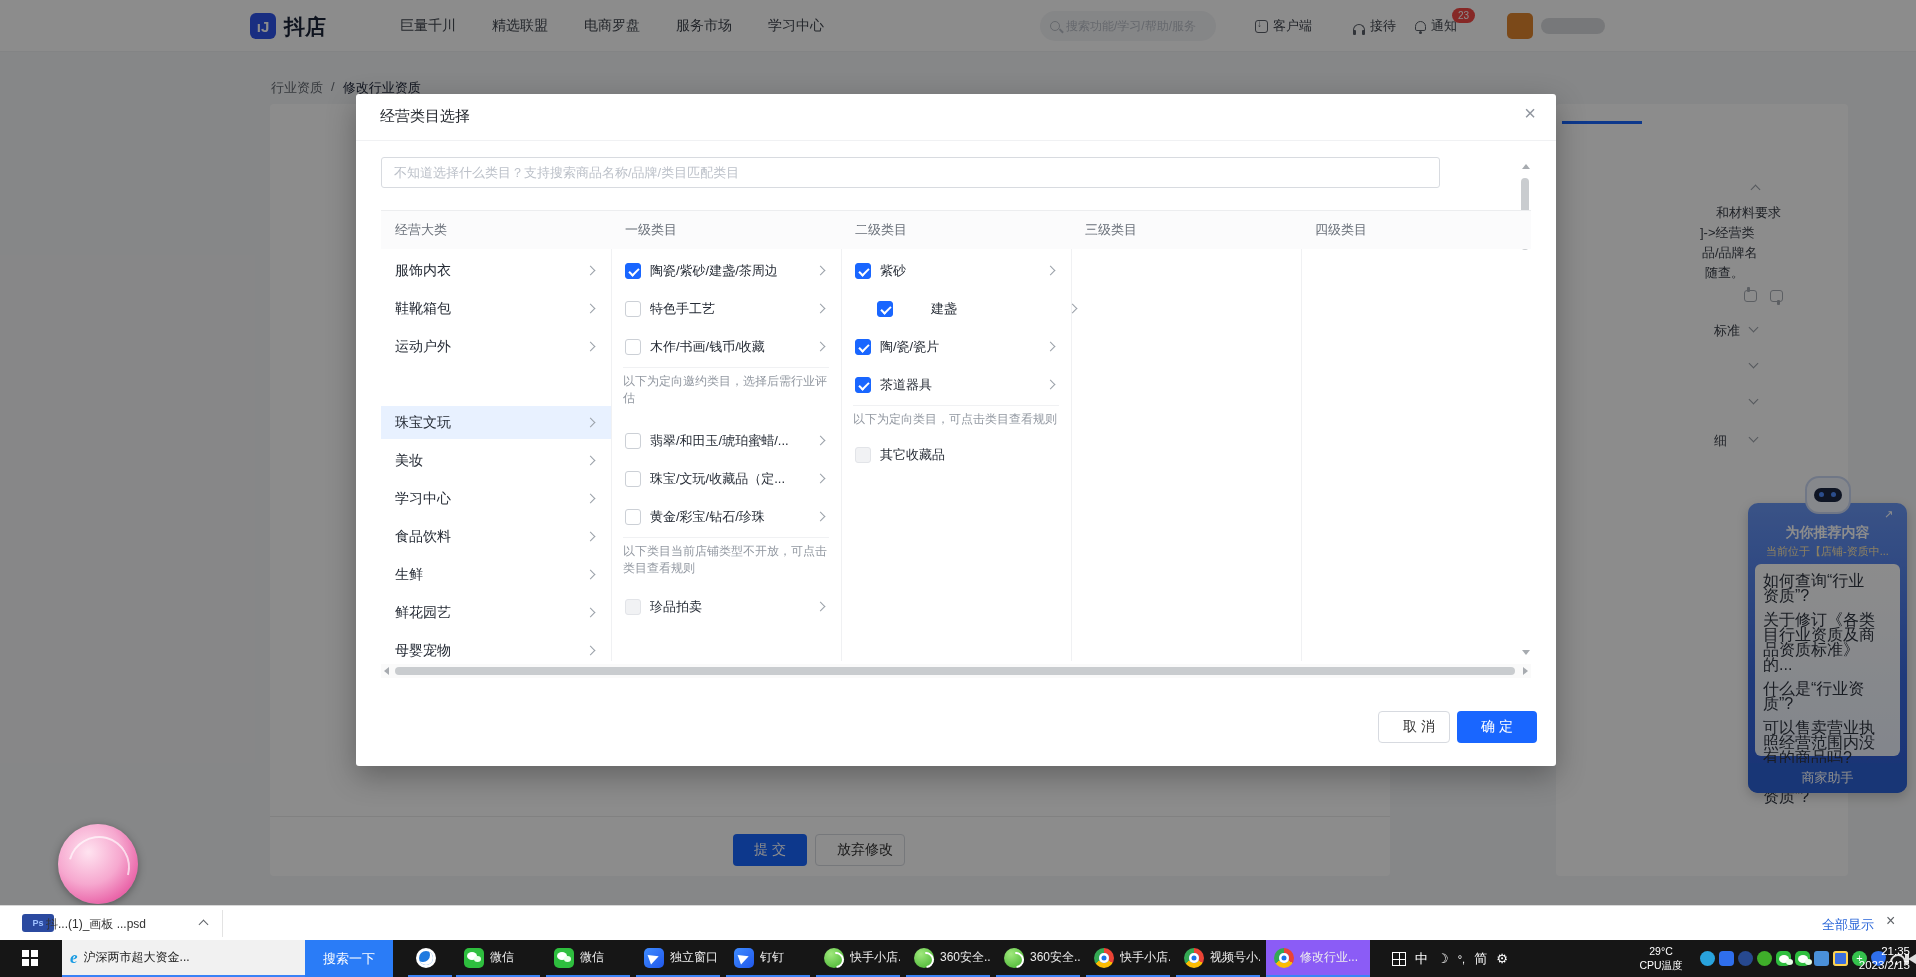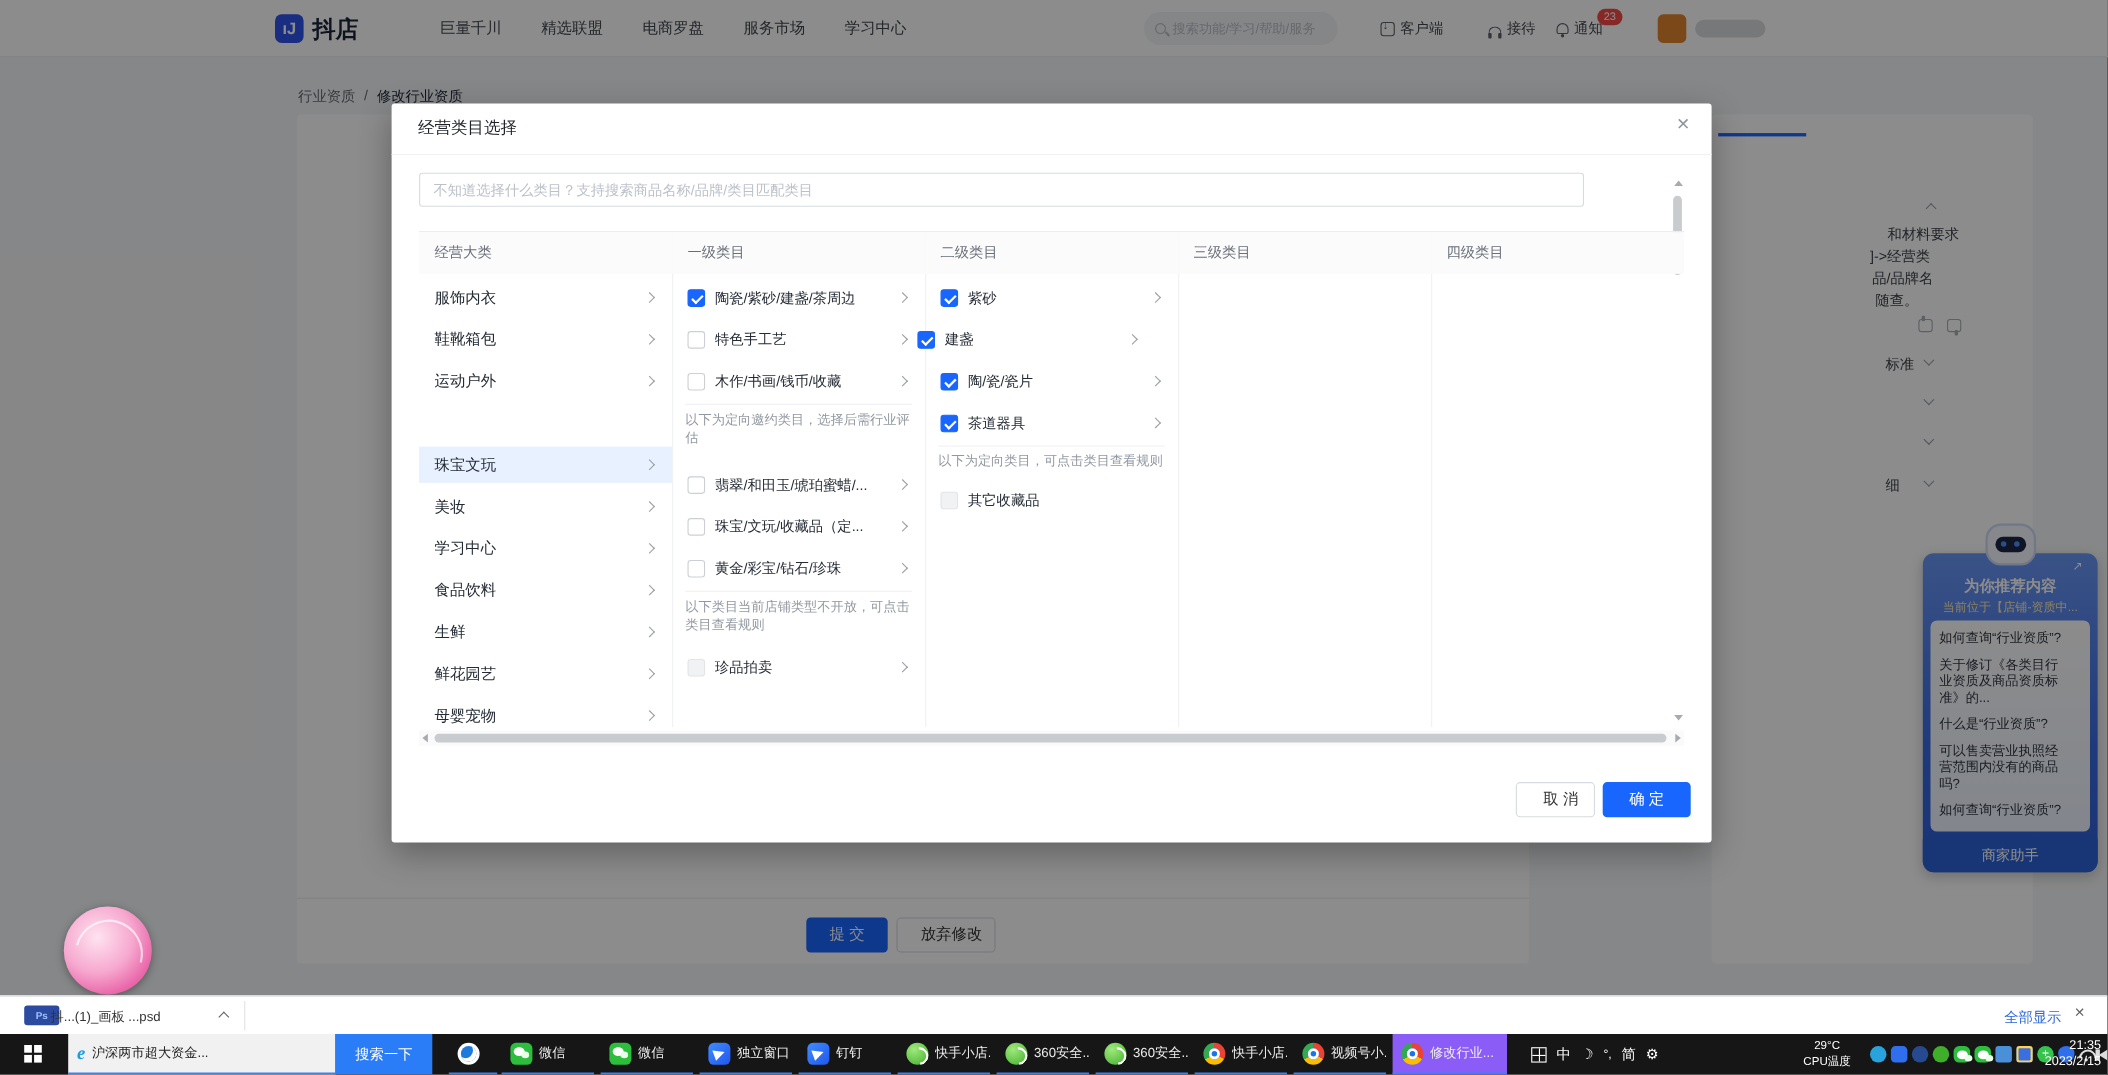--- a/index.html
+++ b/index.html
@@ -33,21 +33,21 @@
   .faqline{position:absolute;font-size:13px;color:#3c414a;}
   .cv{display:inline-block;width:7px;height:7px;border-top:1.5px solid #9aa0a8;border-right:1.5px solid #9aa0a8;transform:rotate(135deg);}
   .cv.up{transform:rotate(-45deg);}
   .thumb-ic{position:absolute;width:13px;height:12px;border:1.5px solid #a8adb5;border-radius:3px;}
   .thumb-ic::after{content:"";position:absolute;left:2px;top:-4px;width:3px;height:5px;background:#a8adb5;border-radius:1px;}
   
   .asst-card{position:absolute;left:1748px;top:503px;width:159px;height:290px;border-radius:10px;background:linear-gradient(180deg,#6a97f5 0%,#3a6ae0 60%,#2e5ed6 100%);box-shadow:0 4px 12px rgba(0,0,0,.2);}
   .robot{position:absolute;left:1805px;top:476px;width:46px;height:38px;background:#f4f7ff;border-radius:14px;border:2px solid #cdd9f5;}
   .robot::before{content:"";position:absolute;left:7px;top:10px;width:28px;height:14px;background:#1d2742;border-radius:7px;}
   .robot::after{content:"";position:absolute;left:12px;top:14px;width:5px;height:5px;border-radius:50%;background:#4f8cff;box-shadow:12px 0 0 #4f8cff;}
-  .asst-q{font-size:12px;color:#2f3540;line-height:15px;margin:0 16px 9px 0;}
+  .asst-q{font-size:16px;color:#2f3540;line-height:15px;margin:0 16px 9px 0;}
   .asst-bar{position:absolute;left:1748px;top:763px;width:159px;height:30px;background:#2d63d8;border-radius:0 0 10px 10px;color:#fff;font-size:13px;display:flex;align-items:center;justify-content:center;font-family:Liberation Serif, serif;}
   
   .overlay{position:absolute;left:0;top:0;width:1916px;height:905px;background:rgba(0,0,0,0.45);}
   .modal{position:absolute;left:356px;top:94px;width:1200px;height:672px;background:#fff;border-radius:3px;box-shadow:0 10px 30px rgba(0,0,0,.3);}
   .m-title{position:absolute;left:24px;top:13px;font-size:15px;font-weight:500;color:#1f2329;}
   .m-close{position:absolute;right:20px;top:8px;font-size:20px;color:#8f959e;cursor:pointer;}
   .m-div{position:absolute;left:0;top:46px;width:1200px;border-top:1px solid #f0f1f3;}
   .m-input{position:absolute;left:25px;top:63px;width:1059px;height:31px;border:1px solid #d8dbe0;border-radius:3px;font-size:13px;color:#333;padding:0 12px;outline:none;}
   .m-input::placeholder{color:#bcc1c9;}
   .tbl{position:absolute;left:25px;top:116px;width:1150px;height:450px;border-top:1px solid #ecedef;}
@@ -294,21 +294,21 @@
         <span class="cb dis"></span>
         <span class="lbl2">珍品拍卖</span>
         <span class="cv cvr" style="transform:rotate(45deg);"></span>
       </div>
 
     <div class="crow" style="left:485px;top:160px;">
         <span class="cb on"></span>
         <span class="lbl2">紫砂</span>
         <span class="cv cvr" style="transform:rotate(45deg);"></span>
       </div>
-    <div class="crow" style="left:464px;top:198px;">
+    <div class="crow" style="left:507px;top:198px;gap:29px;">
         <span class="cb on"></span>
         <span class="lbl2">建盏</span>
         <span class="cv cvr" style="transform:rotate(45deg);"></span>
       </div>
     <div class="crow" style="left:485px;top:236px;">
         <span class="cb on"></span>
         <span class="lbl2">陶/瓷/瓷片</span>
         <span class="cv cvr" style="transform:rotate(45deg);"></span>
       </div>
     <div class="crow" style="left:485px;top:274px;">

